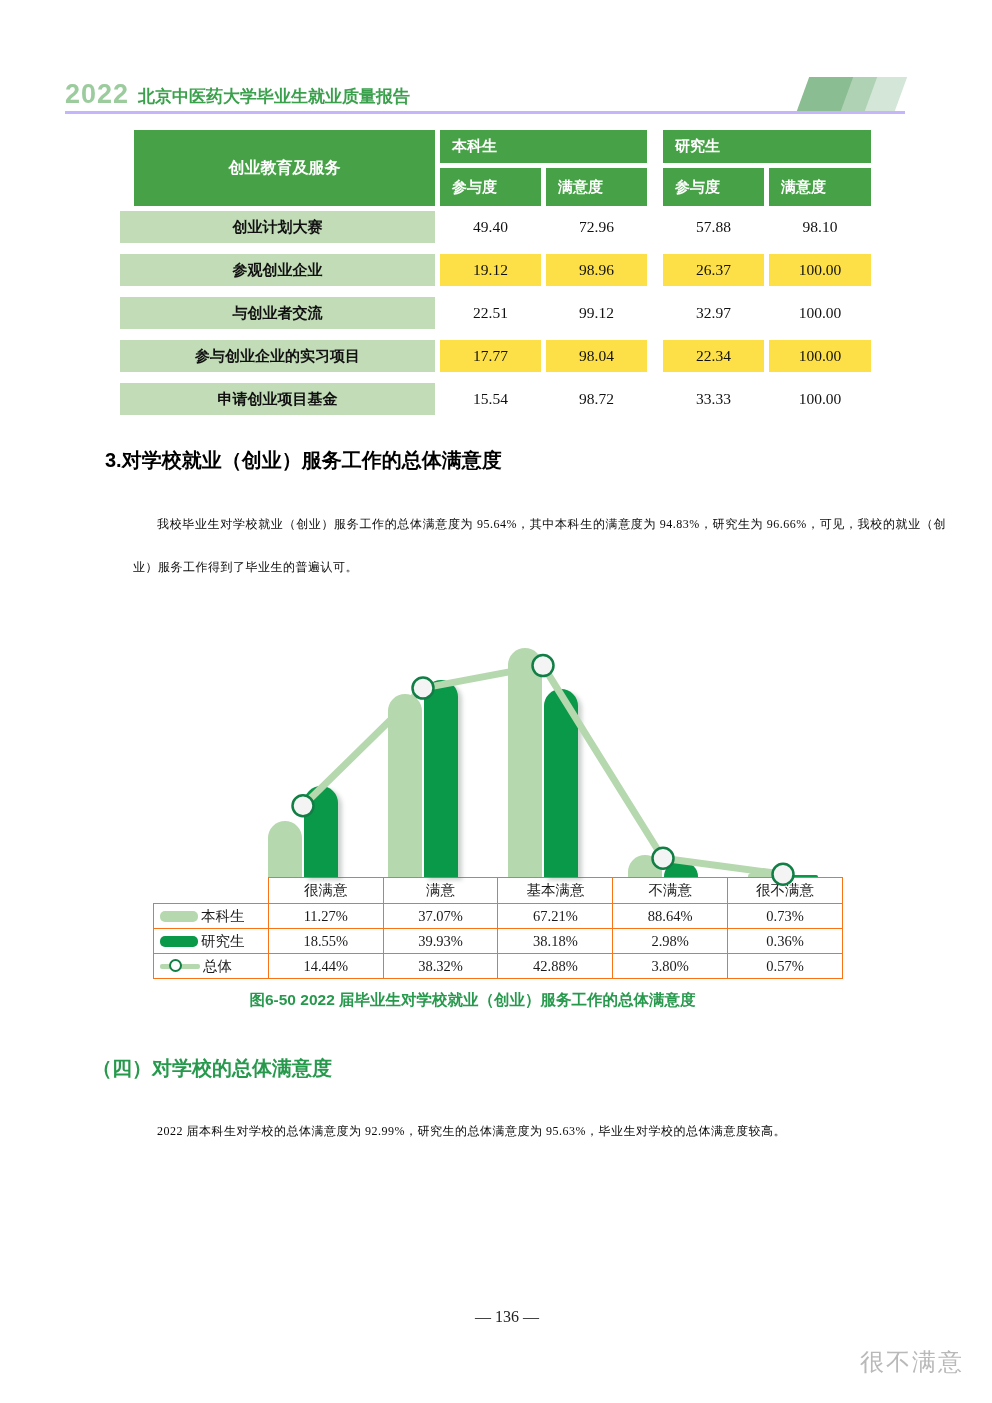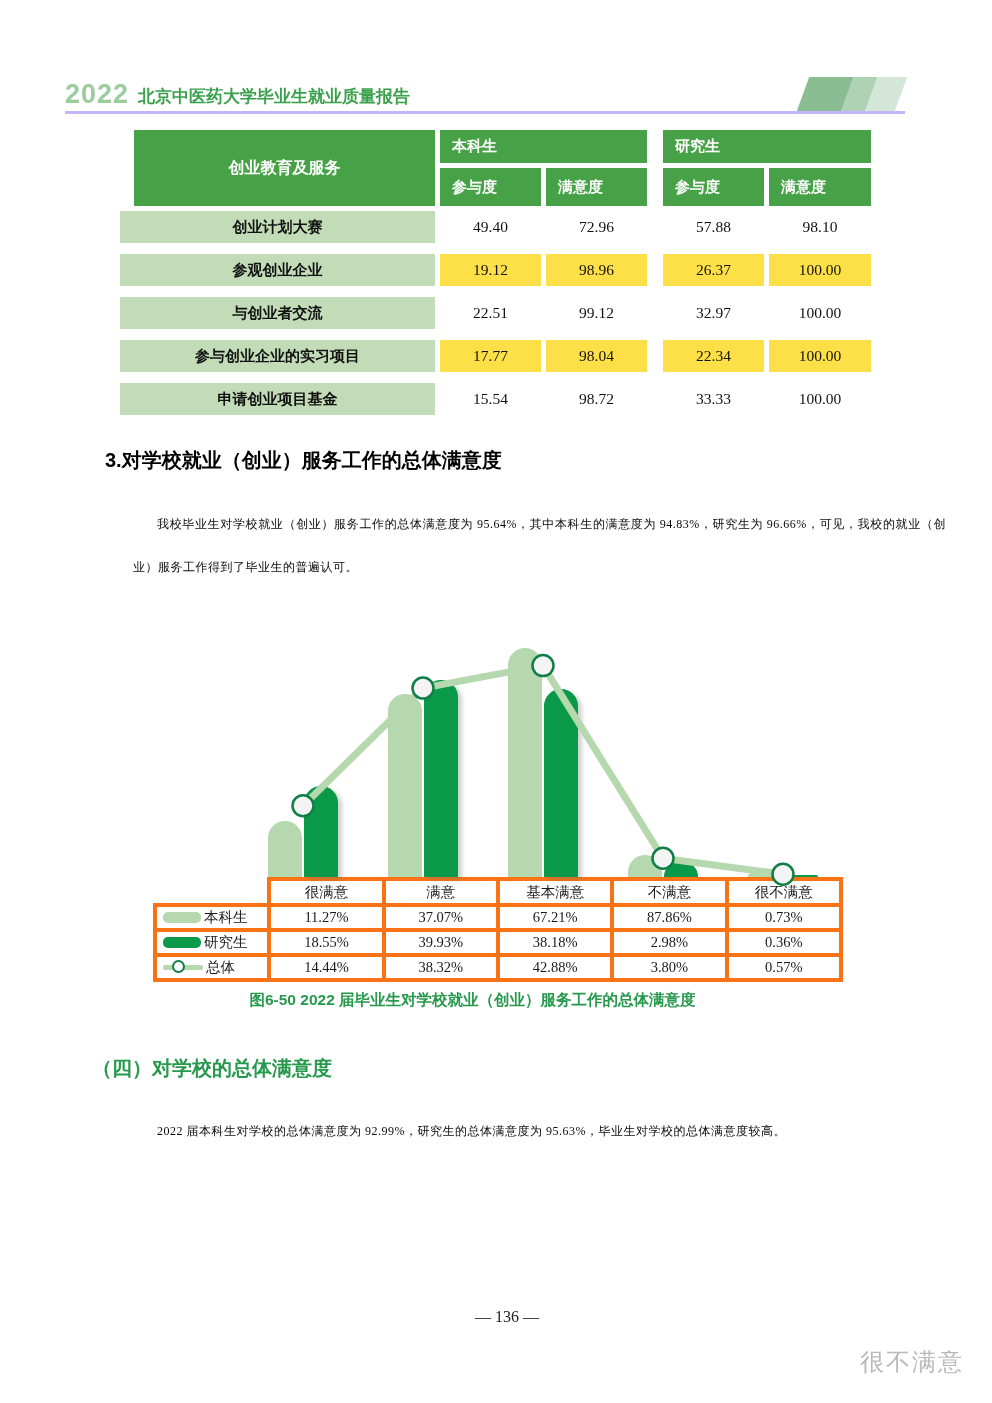--- a/index.html
+++ b/index.html
@@ -50,21 +50,21 @@
             font-weight:bold; font-size:20px; color:#27994d; }
   .para-2 { top:1110px; }
 
   
   .chart { position:absolute; left:153px; top:627px; width:690px; }
   .plot { position:relative; width:690px; height:250px; }
   .bar { position:absolute; bottom:0; }
   .plot svg { position:absolute; left:0; top:0; overflow:visible; }
   .chart-table { border-collapse:collapse; width:690px; table-layout:fixed;
                  font-size:14.5px; color:#1a1a1a; }
-  .chart-table th, .chart-table td { border:4px solid #f97316; text-align:center;
+  .chart-table th, .chart-table td { border:1px solid #f97316; text-align:center;
                  font-weight:normal; height:25px; padding:0; }
   .chart-table th { height:26px; }
   .chart-table td.corner { border:none; }
   .chart-table td.legend { text-align:left; padding-left:6px; }
   .lg-wrap { display:flex; align-items:center; gap:3px; }
   .sw-bar { display:inline-block; width:38px; height:11px; border-radius:5px; }
   .sw-line { position:relative; display:inline-block; width:40px; height:15px; }
   .sw-line .ln { position:absolute; left:0; top:5px; width:40px; height:5px;
                  background:#b6d8ae; border-radius:2px; }
   .sw-line .dot { position:absolute; left:9px; top:0; width:13px; height:13px;
@@ -176,21 +176,21 @@
           <tr>
             <td class="legend">
               <span class="lg-wrap">
                 <span class="sw-bar" style="background:#b6d8ae"></span>
                 <span>本科生</span>
               </span>
             </td>
             <td>11.27%</td>
             <td>37.07%</td>
             <td>67.21%</td>
-            <td>87.86%</td>
+            <td>88.64%</td>
             <td>0.73%</td>
           </tr>
           <tr>
             <td class="legend">
               <span class="lg-wrap">
                 <span class="sw-bar" style="background:#0a9849"></span>
                 <span>研究生</span>
               </span>
             </td>
             <td>18.55%</td>

